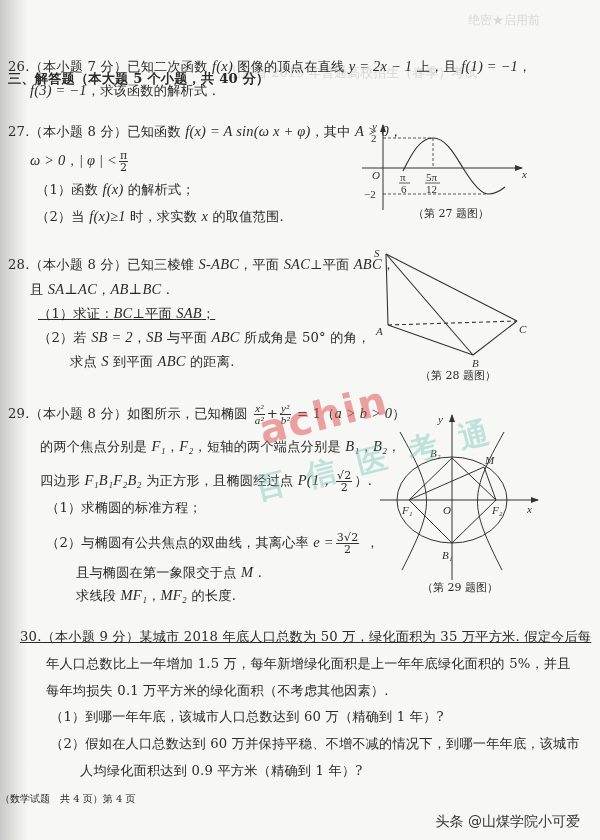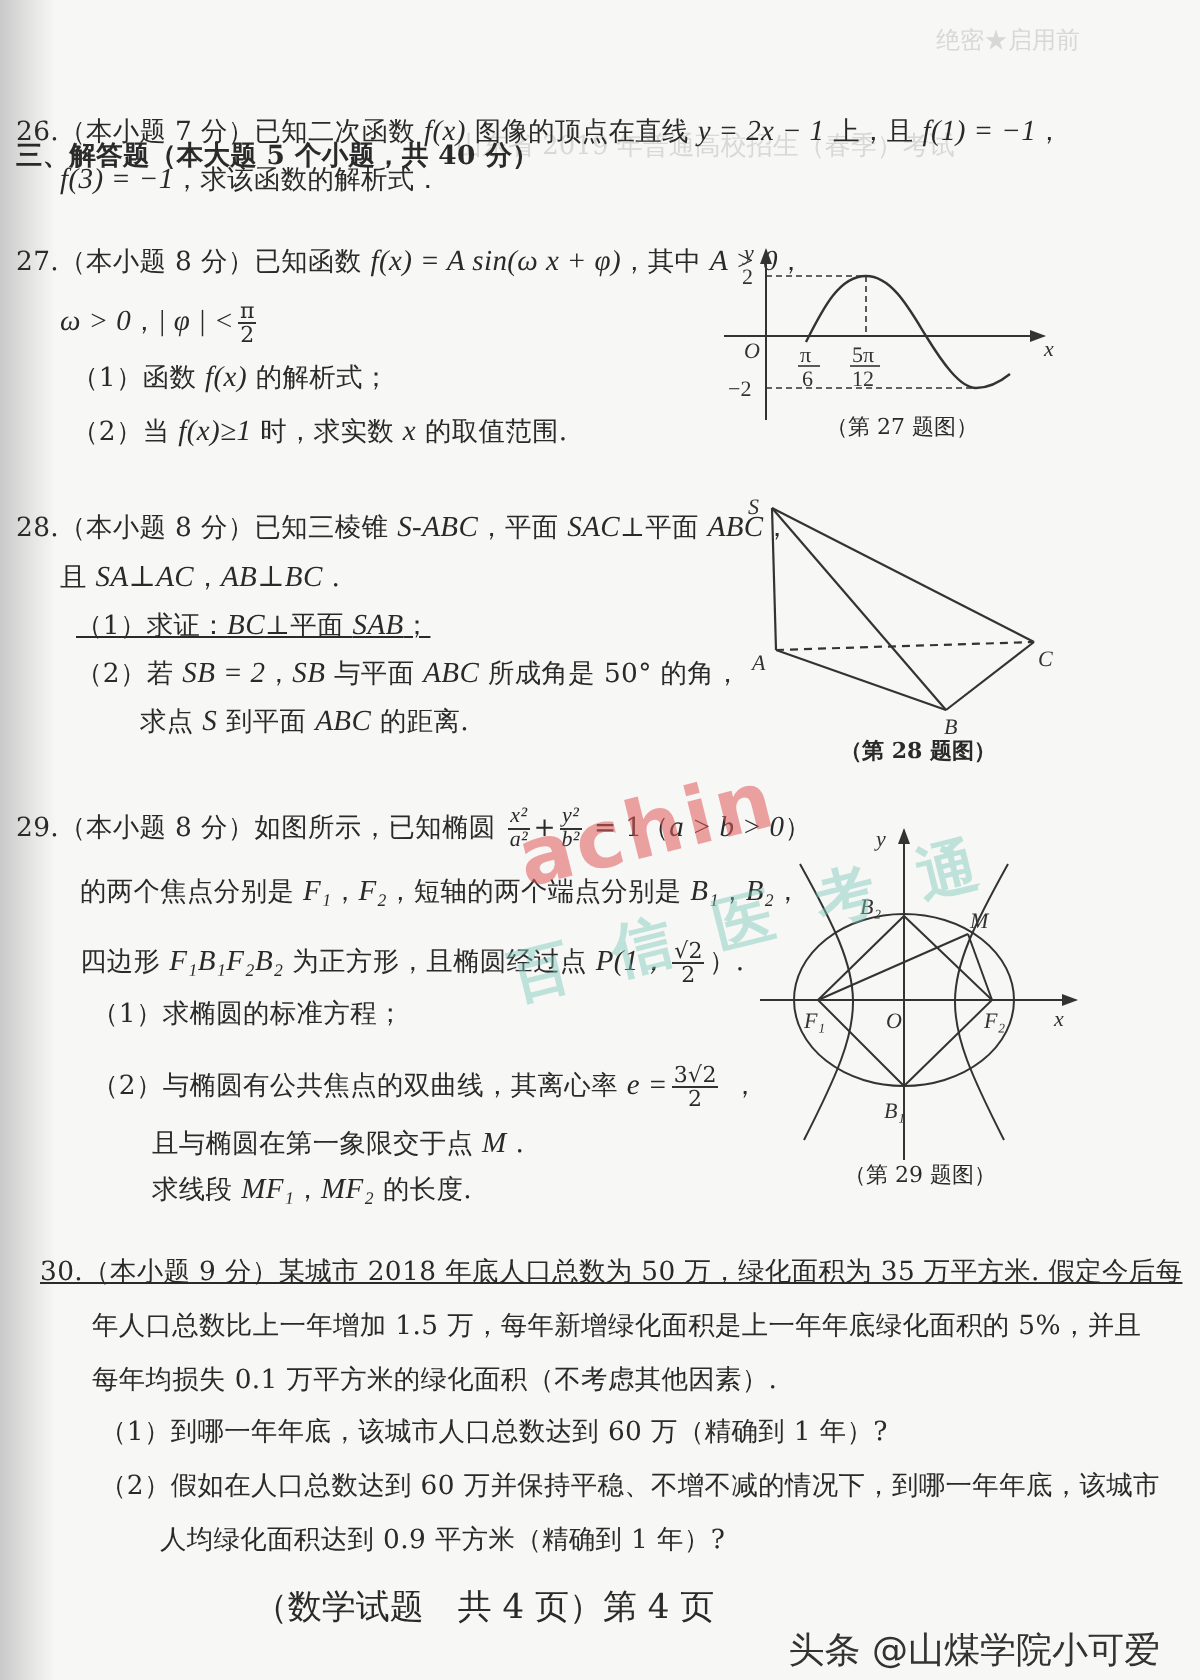--- a/index.html
+++ b/index.html
@@ -18,22 +18,22 @@
   .frac { display:inline-block; vertical-align:middle; text-align:center; font-size:11px; line-height:11px; margin:0 2px; }
   .frac span { display:block; }
   .frac .num { border-bottom:1px solid #333; padding:0 1px; }
   .bleed { position:absolute; color:#d8d8d8; font-size:12px; }
   .caption { position:absolute; font-size:11px; white-space:nowrap; }
   svg { position:absolute; overflow:visible; }
   .lbl { font-family:"Liberation Serif","DejaVu Serif",serif; font-style:italic; font-size:11px; fill:#333; }
   .lbln { font-family:"Liberation Serif","DejaVu Serif",serif; font-size:11px; fill:#333; }
   .wm1 { position:absolute; left:258px; top:392px; font-family:"DejaVu Sans",sans-serif; font-weight:bold; font-size:40px; color:rgba(226,90,90,0.55); transform:rotate(-14deg); letter-spacing:2px; }
   .wm2 { position:absolute; left:252px; top:440px; font-family:"DejaVu Sans",sans-serif; font-weight:bold; font-size:30px; color:rgba(120,200,185,0.45); transform:rotate(-14deg); letter-spacing:6px; }
-  .footer { position:absolute; left:0; width:484px; top:792px; text-align:center; font-size:17px; }
-  .toutiao { position:absolute; right:20px; top:813px; font-family:"DejaVu Sans",sans-serif; font-size:18px; color:#333; }
+  .footer { position:absolute; left:0; width:484px; top:792px; text-align:left; font-size:10px; }
+  .toutiao { position:absolute; right:20px; top:813px; font-family:"DejaVu Sans",sans-serif; font-size:14px; color:#333; }
 </style>
 </head>
 <body>
 
 <div class="shade"></div>
 
 <div class="bleed" style="left:468px;top:12px;">绝密★启用前</div>
 <div class="bleed" style="left:228px;top:64px;font-size:13px;text-align:right;">山东省 2019 年普通高校招生（春季）考试</div>
 
 <div class="line" style="left:8px;top:30px;font-weight:bold;margin-top:40px;">三、解答题（本大题 5 个小题，共 40 分）</div>
@@ -107,21 +107,21 @@
     <line x1="26" y1="14" x2="113" y2="115"></line>
     <line x1="28" y1="85" x2="113" y2="115"></line>
     <line x1="113" y1="115" x2="157" y2="81"></line>
     <line x1="28" y1="85" x2="157" y2="81" stroke-dasharray="4,3"></line>
   </g>
   <text class="lbl" x="14" y="17">S</text>
   <text class="lbl" x="16" y="95">A</text>
   <text class="lbl" x="159" y="93">C</text>
   <text class="lbl" x="112" y="127">B</text>
 </svg>
-<div class="caption" style="left:420px;top:368px;font-weight:bold;">（第 28 题图）</div>
+<div class="caption" style="left:420px;top:368px;">（第 28 题图）</div>
 
 <div class="line" style="left:8px;top:403px;">
   <span>29.（本小题 8 分）如图所示，已知椭圆 </span><span class="frac i" style="font-size:11px;"><span class="num">x²</span><span>a²</span></span>+<span class="frac i" style="font-size:11px;"><span class="num">y²</span><span>b²</span></span><span> = 1（</span><span class="i">a &gt; b &gt; 0</span><span>）</span>
 </div>
 <div class="line" style="left:40px;top:437px;">
   <span>的两个焦点分别是 </span><span class="i">F₁</span><span>，</span><span class="i">F₂</span><span>，短轴的两个端点分别是 </span><span class="i">B₁</span><span>，</span><span class="i">B₂</span><span>，</span>
 </div>
 <div class="line" style="left:40px;top:470px;">
   <span>四边形 </span><span class="i">F₁B₁F₂B₂</span><span> 为正方形，且椭圆经过点 </span><span class="i">P(1，</span><span class="frac"><span class="num">√2</span><span>2</span></span><span>）.</span>
 </div>

